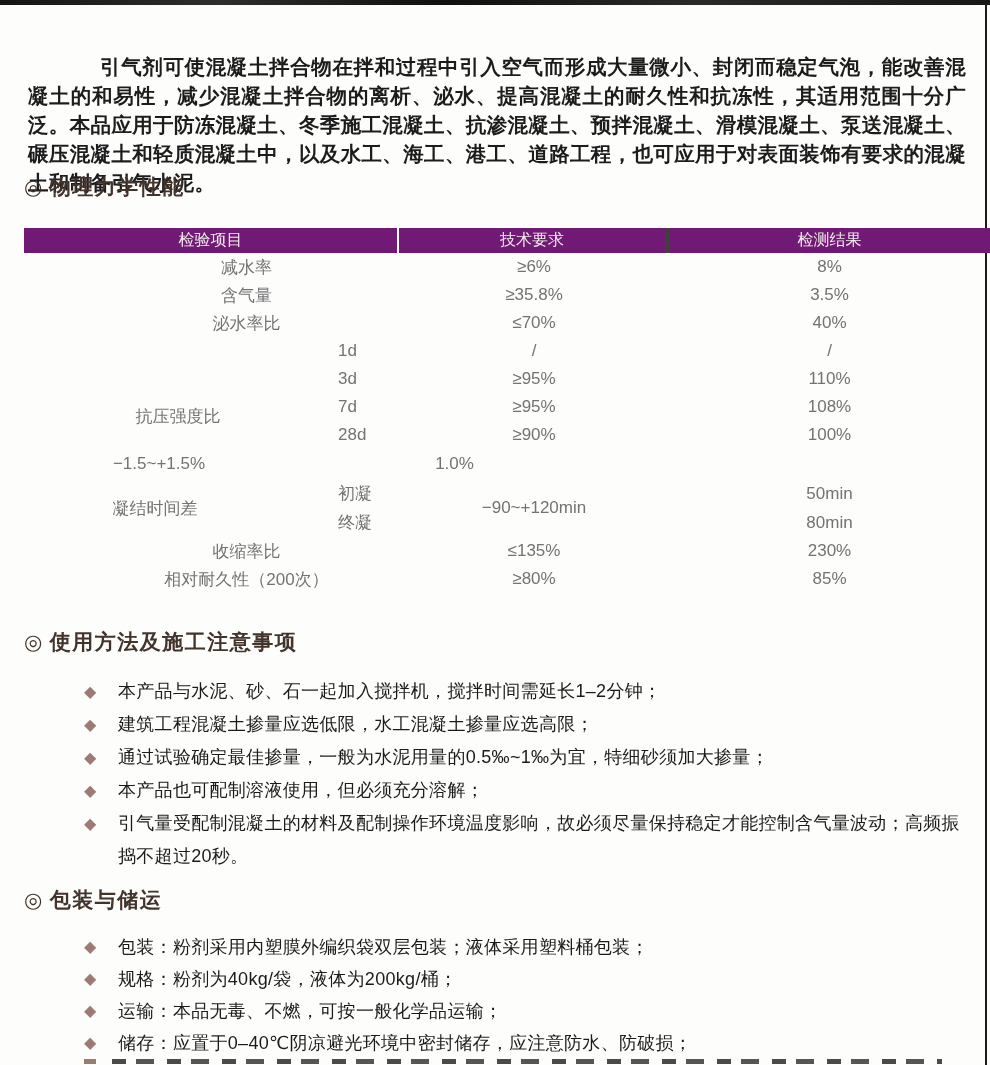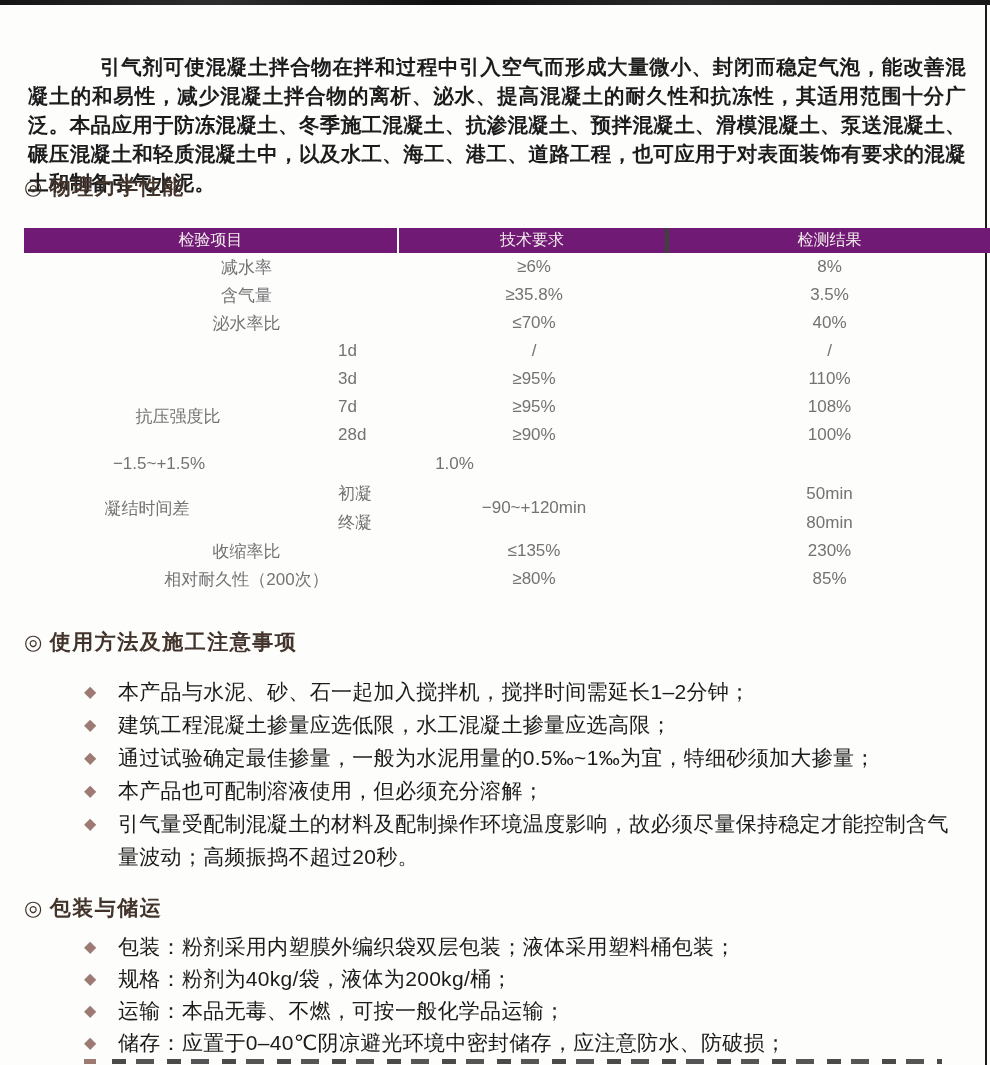--- a/index.html
+++ b/index.html
@@ -13,54 +13,54 @@
   .right-line{position:absolute;left:985px;top:3px;width:2px;height:1062px;background:#1b1b1b;}
   
   .intro{position:absolute;left:28px;top:31px;width:938px;font-size:20.5px;line-height:29px;
     text-align:justify;text-indent:72px;font-weight:600;color:#1c1c1c;letter-spacing:.3px;}
   
   .sec-title{position:absolute;left:24px;font-size:21px;font-weight:bold;color:#42332b;
     letter-spacing:1.5px;white-space:nowrap;}
   .sec-title .marker{margin-right:6px;font-weight:normal;}
   #sec1-title{top:173px;}
   #sec2-title{top:628px;}
-  #sec3-title{top:886px;margin-top:8px;}
+  #sec3-title{top:886px;}
   
   .ptable{position:absolute;left:24px;top:228px;width:966px;}
   .thead{display:flex;height:25px;background:#701a75;color:#f3ecec;font-size:16px;}
   .thead .hc{display:flex;align-items:center;justify-content:center;box-sizing:border-box;}
   .hc1{width:375px;border-right:2px solid #fff;}
   .hc2{width:270px;border-right:4px solid #404040;}
   .hc3{width:321px;}
   .tbody{font-size:17px;color:#737373;}
   .trow{display:flex;align-items:center;height:28px;}
   .trow-tall{height:30px;}
   .tc1{width:375px;box-sizing:border-box;padding-left:70px;text-align:center;}
   .tc2{width:270px;text-align:center;}
   .tc3{width:321px;text-align:center;}
   .tgroup{position:relative;}
   .tgroup.strength{height:112px;}
   .tgroup.setting{height:58px;}
   .glabel{position:absolute;text-align:center;}
   .strength .glabel{left:0;top:42px;width:308px;margin-top:26px;}
-  .setting .glabel{left:8px;top:18px;width:230px;}
+  .setting .glabel{left:16px;top:18px;width:230px;}
   .subrow{display:flex;align-items:center;height:28px;}
   .setting .subrow{height:29px;}
   .tcsub{width:375px;box-sizing:border-box;padding-left:314px;text-align:left;}
   .greq{position:absolute;left:375px;top:0;width:270px;height:100%;
     display:flex;align-items:center;justify-content:center;}
   
   .blist{position:absolute;left:84px;width:882px;}
   #usage-list{top:675px;}
   #pack-list{top:931px;}
   .bullet{display:flex;align-items:flex-start;}
   .dia{flex:0 0 34px;color:#9d7a73;font-size:16px;}
   #usage-list .dia,#usage-list .btext{line-height:33px;}
   #pack-list .dia,#pack-list .btext{line-height:32px;}
-  .btext{font-size:21px;color:#1b1b1b;letter-spacing:.3px;}
+  .btext{font-size:18px;color:#1b1b1b;letter-spacing:.3px;}
   
   .cutoff{position:absolute;left:112px;top:1059px;width:830px;height:5px;opacity:.85;
     background:repeating-linear-gradient(90deg,#2b2b2b 0 14px,transparent 14px 24px,#383838 24px 42px,transparent 42px 55px);}
   .cutoff-dia{position:absolute;left:84px;top:1059px;width:12px;height:5px;background:#9d7a73;}
 </style>
 </head>
 <body>
 
 <div class="page">
 

